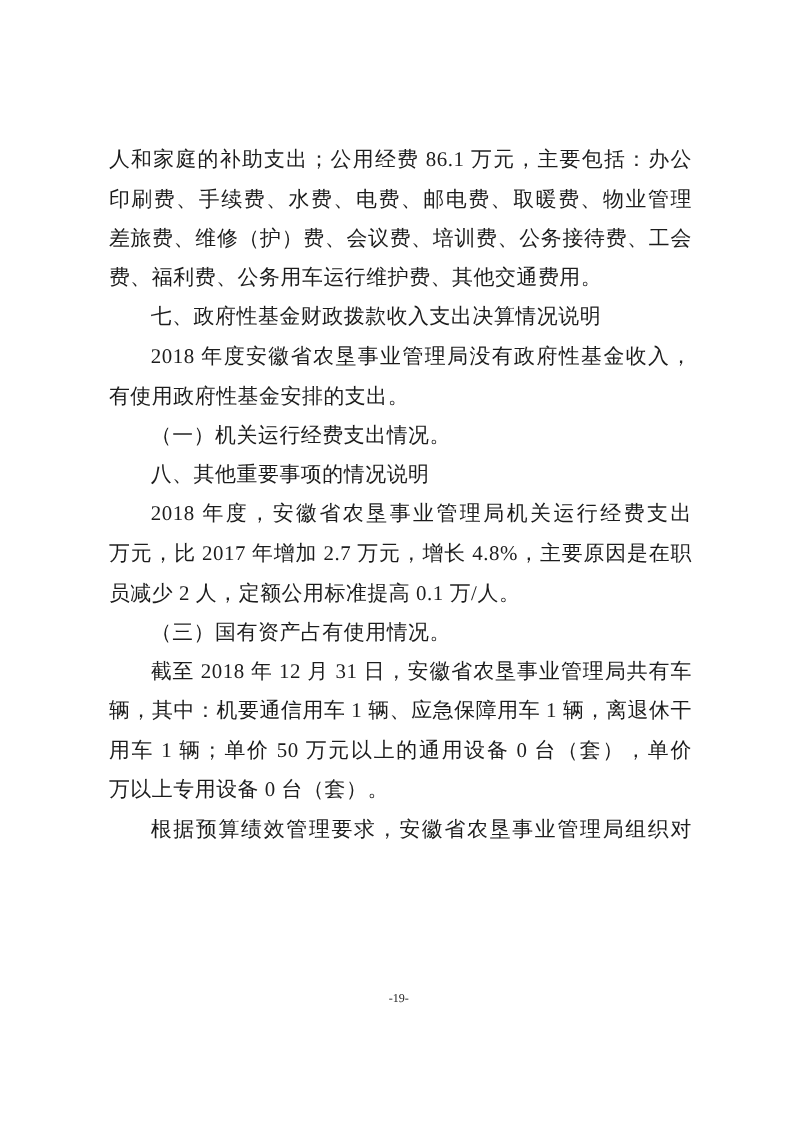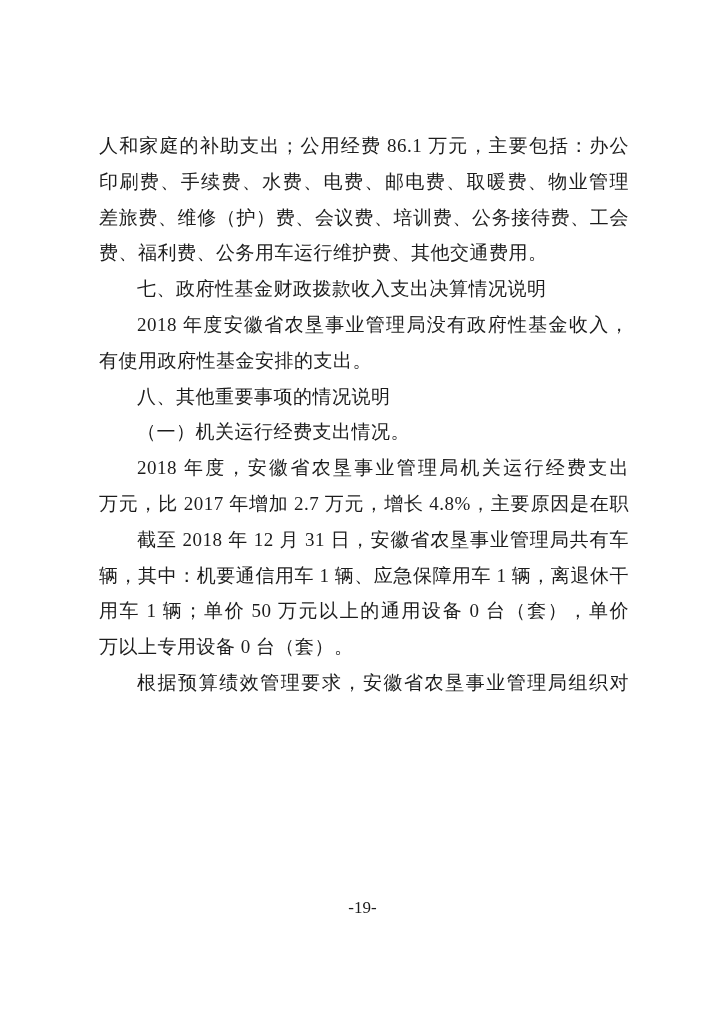--- a/index.html
+++ b/index.html
@@ -54,40 +54,42 @@
   }
   .footer {
     position: absolute;
     top: 898px;
     left: 0;
     width: 725px;
     text-align: center;
   }
   .page-number {
     font-family: "Liberation Serif", "DejaVu Serif", serif;
-    font-size: 17px;
+    font-size: 11px;
     color: #1c1c1c;
   }
 </style>
 </head>
 <body>
 
 <div class="page">
   <div class="content">
     <div class="line j">人和家庭的补助支出；公用经费 86.1 万元，主要包括：办公费、</div>
     <div class="line j">印刷费、手续费、水费、电费、邮电费、取暖费、物业管理费、</div>
     <div class="line j">差旅费、维修（护）费、会议费、培训费、公务接待费、工会经</div>
     <div class="line l">费、福利费、公务用车运行维护费、其他交通费用。</div>
     <div class="line h ind">七、政府性基金财政拨款收入支出决算情况说明</div>
     <div class="line j ind">2018 年度安徽省农垦事业管理局没有政府性基金收入，也没</div>
     <div class="line l">有使用政府性基金安排的支出。</div>
+    <div class="line h ind">（一）机关运行经费支出情况。</div>
     <div class="line h ind">八、其他重要事项的情况说明</div>
-    <div class="line h ind">（一）机关运行经费支出情况。</div>
     <div class="line j ind">2018 年度，安徽省农垦事业管理局机关运行经费支出 58.8</div>
     <div class="line j">万元，比 2017 年增加 2.7 万元，增长 4.8%，主要原因是在职人</div>
+    <div class="line l">员减少 2 人，定额公用标准提高 0.1 万/人。</div>
+    <div class="line h ind">（三）国有资产占有使用情况。</div>
     <div class="line j ind">截至 2018 年 12 月 31 日，安徽省农垦事业管理局共有车辆 3</div>
     <div class="line j">辆，其中：机要通信用车 1 辆、应急保障用车 1 辆，离退休干部</div>
     <div class="line j">用车 1 辆；单价 50 万元以上的通用设备 0 台（套），单价 100</div>
     <div class="line l">万以上专用设备 0 台（套）。</div>
     <div class="line j ind">根据预算绩效管理要求，安徽省农垦事业管理局组织对 2018</div>
   </div>
   <div class="footer">
     <span class="page-number">-19-</span>
   </div>
 </div>

